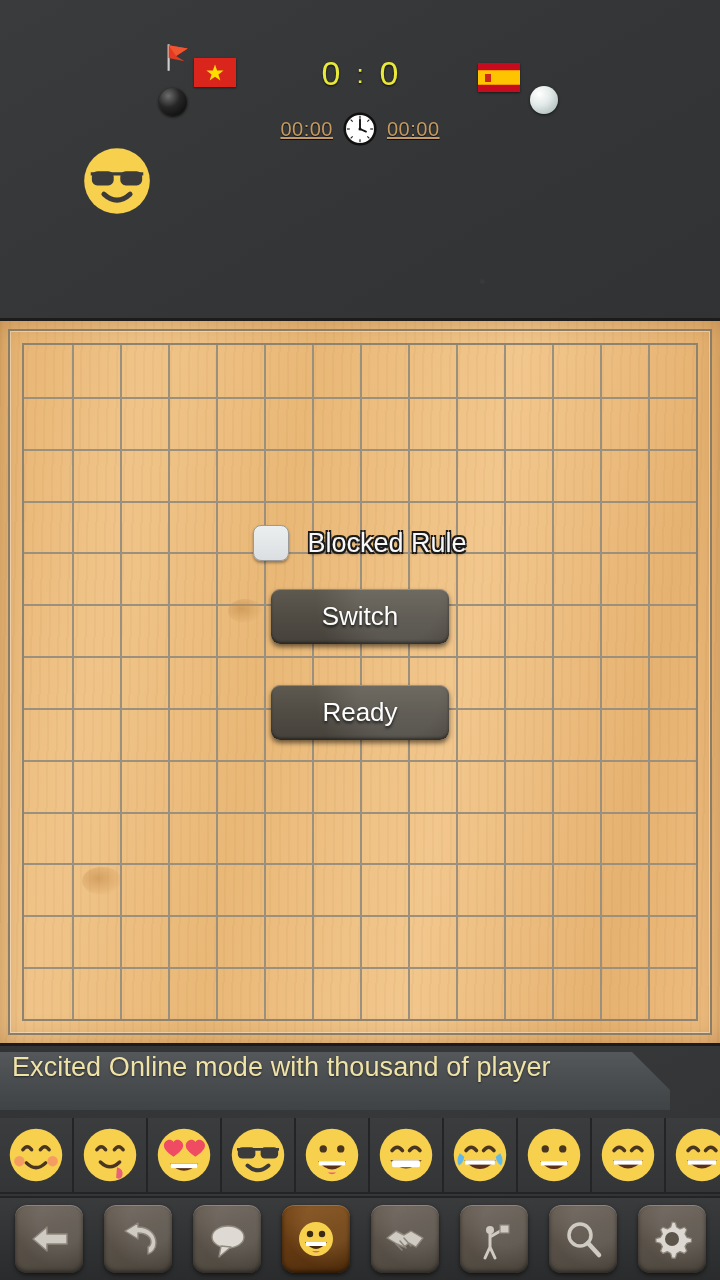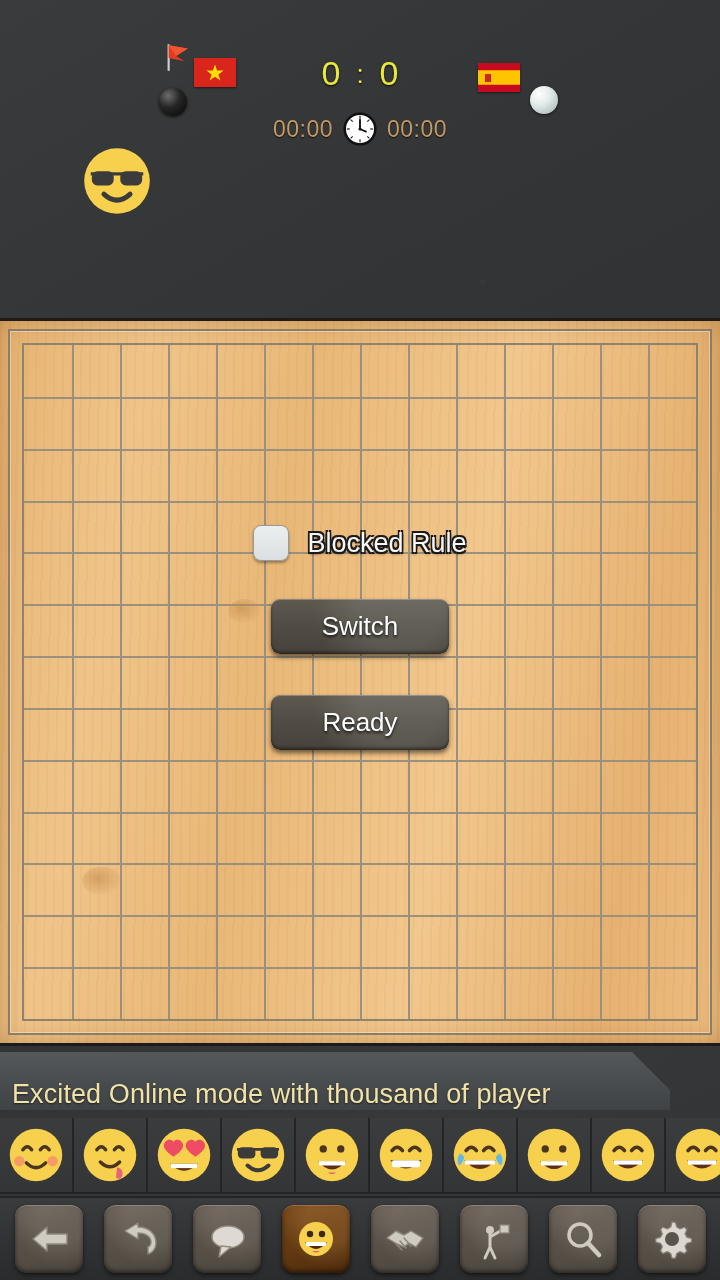--- a/index.html
+++ b/index.html
@@ -67,22 +67,23 @@
     position:absolute; left:0; right:0; top:54px; text-align:center;
     color:#e9e93a; font-size:34px; font-weight:400;
     text-shadow:0 1px 2px rgba(0,0,0,.85);
   }
   .score .sep { padding:0 16px; font-size:26px; vertical-align:2px; }
   .timers {
     position:absolute; left:0; right:0; top:112px;
     display:flex; align-items:center; justify-content:center; gap:10px;
   }
   .timer {
-    color:#c49a62; font-size:23px; letter-spacing:.5px;
+    color:#c49a62; font-size:20px; letter-spacing:.5px;
     text-shadow:0 1px 1px rgba(0,0,0,.8);
+    text-decoration:underline;
   }
   .clock-ico { width:34px; height:34px; display:block; }
 
   .chat-emoji { position:absolute; left:82px; top:146px; width:70px; height:70px; }
 
   
   .board-wrap {
     position:absolute; left:0; top:318px; width:720px; height:728px;
     background:
       repeating-linear-gradient(91deg, rgba(150,100,40,.055) 0 2px, rgba(255,255,255,0) 2px 9px),
@@ -106,21 +107,21 @@
   .knot {
     position:absolute; border-radius:50%;
     background:radial-gradient(ellipse at 40% 40%, rgba(190,135,70,.55) 0%, rgba(205,150,85,.22) 55%, rgba(0,0,0,0) 75%);
   }
 
   
   .overlay {
     position:absolute; left:0; right:0; top:204px;
     display:flex; flex-direction:column; align-items:center;
   }
-  .rule-row { display:flex; align-items:center; gap:18px; margin-bottom:38px; }
+  .rule-row { display:flex; align-items:center; gap:18px; margin-bottom:28px; }
   .checkbox {
     width:36px; height:36px; border-radius:8px;
     background:linear-gradient(180deg,#eceff0 0%,#dcdfe1 100%);
     border:1px solid #9a9a98;
     box-shadow:0 2px 3px rgba(0,0,0,.35);
   }
   .rule-label {
     font-size:27px; color:#f7f7f7; font-weight:400;
     text-shadow:
       -1.6px -1.6px 0 #1a1a1a, 1.6px -1.6px 0 #1a1a1a,
@@ -140,21 +141,21 @@
     color:#fdfdfd; font-size:26px; font-family:"Liberation Sans", sans-serif;
     text-shadow:0 2px 3px rgba(0,0,0,.75);
   }
   .gbtn + .gbtn { margin-top:41px; }
 
   
   .banner {
     position:absolute; left:0; top:1052px; width:670px; height:58px;
     background:linear-gradient(180deg,#55585a 0%,#4a4d4f 50%,#404345 100%);
     clip-path:polygon(0 0, 632px 0, 670px 38px, 670px 58px, 0 58px);
-    display:flex; align-items:flex-end;
+    display:flex; align-items:flex-start;
     box-shadow:0 2px 4px rgba(0,0,0,.5);
   }
   .banner-text {
     color:#f0e3a8; font-size:27px; padding-left:12px;
     white-space:nowrap; letter-spacing:.1px;
     text-shadow:0 1px 2px rgba(0,0,0,.55);
   }
 
   
   .emoji-strip {

